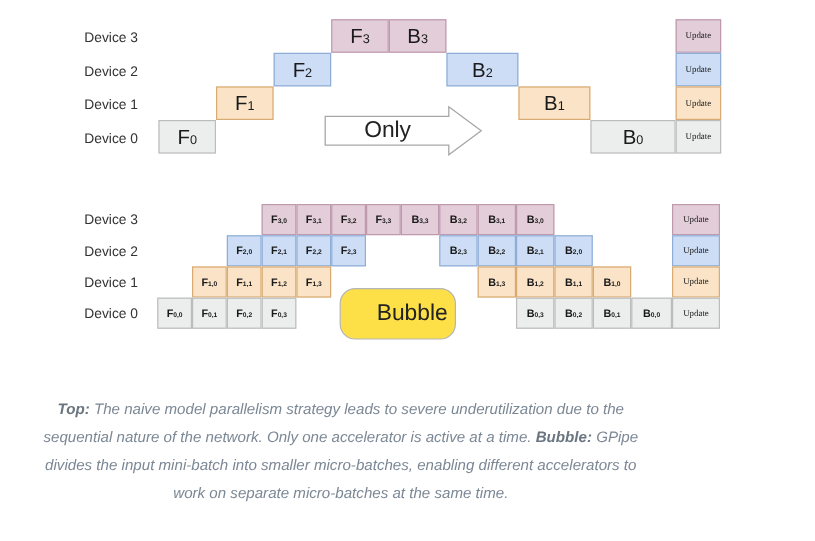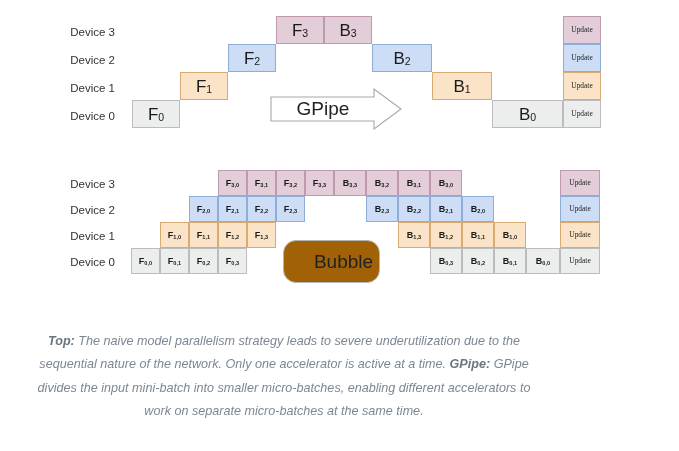--- a/index.html
+++ b/index.html
@@ -40,21 +40,21 @@
   .time-arrow .lbl{
     position:absolute;left:0;top:0;width:100%;height:100%;
     display:flex;align-items:center;justify-content:center;
     font-size:19px;color:#222;padding-right:26px;box-sizing:border-box;
     pointer-events:none;
   }
 
   
   .bubble{
     position:absolute;box-sizing:border-box;
-    border:1px solid #b5b5b5;border-radius:13px;background:#a16207;
+    border:1px solid #b5b5b5;border-radius:13px;background:#fde047;
     display:flex;align-items:center;justify-content:center;
     font-size:19px;color:#222;padding-left:24px;
   }
 
   
   .caption{
     position:absolute;left:28px;top:330px;width:512px;
     font-size:12.6px;line-height:1.85;
     font-style:italic;color:#7b8794;text-align:center;
   }
@@ -110,21 +110,21 @@
 
     <div class="cell c-pink upd" style="left:563px;top:16px;width:38px;height:28px;">Update</div>
     <div class="cell c-blue upd" style="left:563px;top:44px;width:38px;height:28px;">Update</div>
     <div class="cell c-orange upd" style="left:563px;top:72px;width:38px;height:28px;">Update</div>
     <div class="cell c-grey upd" style="left:563px;top:100px;width:38px;height:28px;">Update</div>
 
     <div class="time-arrow" style="left:270px;top:88px;width:132px;height:42px;">
       <svg width="132" height="42" viewBox="0 0 132 42">
         <polygon points="1,9 104,9 104,1 131,21 104,41 104,33 1,33" fill="#ffffff" stroke="#a8a8a8" stroke-width="1.1"></polygon>
       </svg>
-      <div class="lbl">GPipe</div>
+      <div class="lbl">Only</div>
     </div>
   </div>
 
   <div>
 
     <div class="dev-label" style="left:35px;top:179px;">Device 3</div>
     <div class="dev-label" style="left:35px;top:205px;">Device 2</div>
     <div class="dev-label" style="left:35px;top:231px;">Device 1</div>
     <div class="dev-label" style="left:35px;top:257px;">Device 0</div>
 
@@ -261,15 +261,15 @@
       </div>
 
     <div class="cell c-pink upd" style="left:560px;top:170px;width:40px;height:26px;">Update</div>
     <div class="cell c-blue upd" style="left:560px;top:196px;width:40px;height:26px;">Update</div>
     <div class="cell c-orange upd" style="left:560px;top:222px;width:40px;height:26px;">Update</div>
     <div class="cell c-grey upd" style="left:560px;top:248px;width:40px;height:26px;">Update</div>
 
     <div class="bubble" style="left:283px;top:240px;width:97px;height:43px;">Bubble</div>
   </div>
 
-  <div class="caption"><b>Top:</b><span> The naive model parallelism strategy leads to severe underutilization due to the sequential nature of the network. Only one accelerator is active at a time. </span><b>GPipe:</b><span> GPipe divides the input mini-batch into smaller micro-batches, enabling different accelerators to work on separate micro-batches at the same time.</span></div>
+  <div class="caption"><b>Top:</b><span> The naive model parallelism strategy leads to severe underutilization due to the sequential nature of the network. Only one accelerator is active at a time. </span><b>Bubble:</b><span> GPipe divides the input mini-batch into smaller micro-batches, enabling different accelerators to work on separate micro-batches at the same time.</span></div>
 
 </div>
 
 </body></html>

